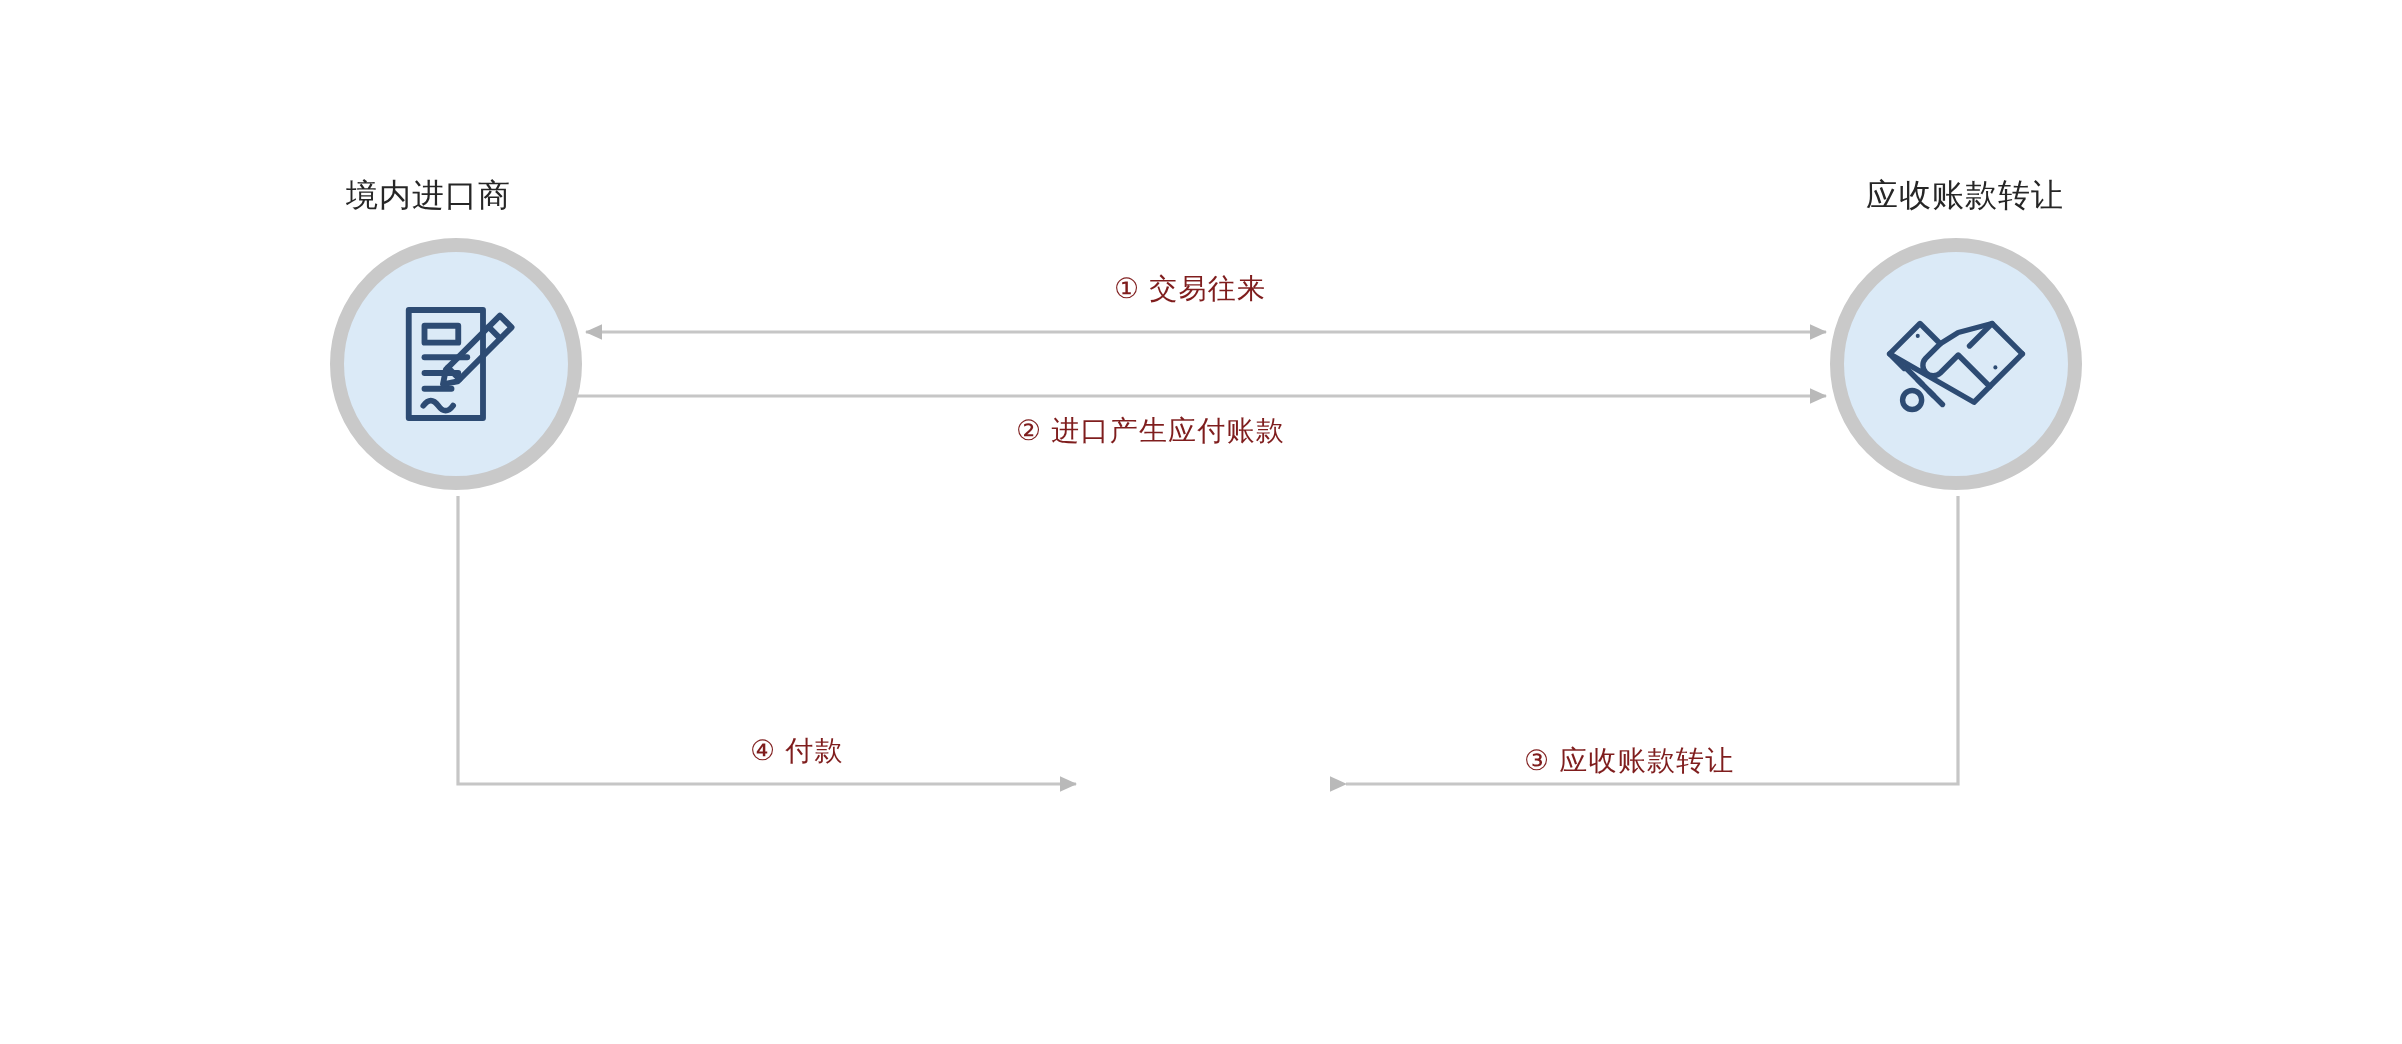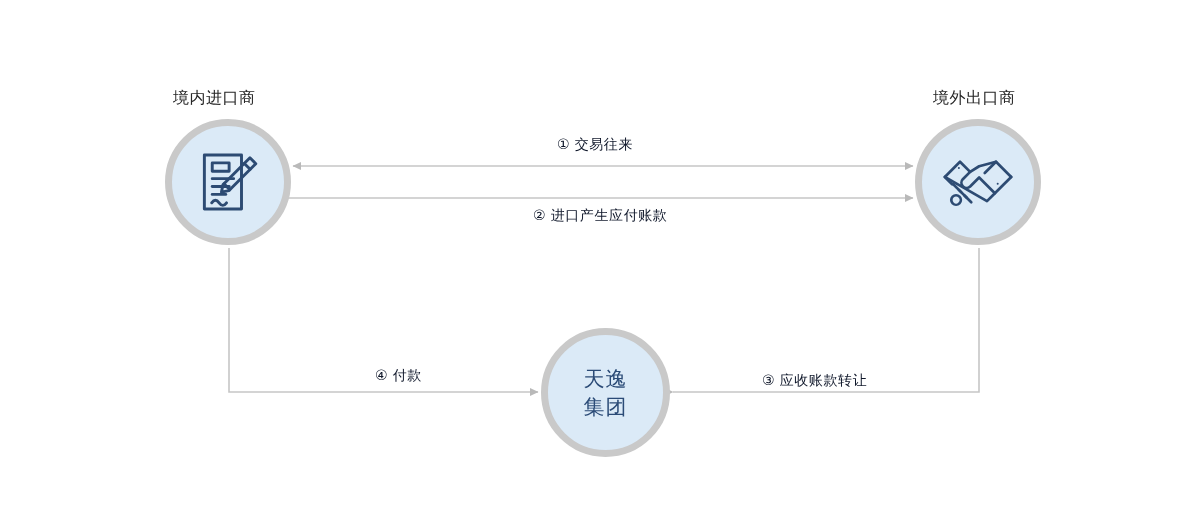--- a/index.html
+++ b/index.html
@@ -78,30 +78,30 @@
   .node-text {
     color: #2b4b77;
     font-size: 21px;
     line-height: 1.32;
     text-align: center;
     letter-spacing: 1px;
   }
   .edge-label {
     position: absolute;
     font-size: 14px;
-    color: #0f172a;
+    color: #7f1d1d;
     white-space: nowrap;
     letter-spacing: 0.6px;
   }
   #label-1 {
     left: 557px;
     top: 136px;
   }
   #label-2 {
-    left: 533px;
+    left: 508px;
     top: 207px;
   }
   #label-3 {
     left: 762px;
     top: 372px;
   }
   #label-4 {
     left: 375px;
     top: 367px;
   }
@@ -143,21 +143,21 @@
           <line x1="18" y1="43" x2="30" y2="43"></line>
           <path d="M17.5,50.5 c2.2,-3 4.4,-3 6.6,0 c2.2,3 4.4,3 6.6,0"></path>
           <path d="M51.5,10.5 l5.2,5.2 l-24,24 l-6.5,1.3 l1.3,-6.5 z"></path>
           <line x1="46.5" y1="15.5" x2="51.7" y2="20.7"></line>
           <line x1="28.4" y1="33.6" x2="33.6" y2="38.8"></line>
         </g>
       </svg>
     </span>
   </div>
 
-  <div class="node-caption" id="caption-exporter">境外出口商</div>
+  <div class="node-caption" id="caption-exporter">应收账款转让</div>
 
   <div class="node node-ring" id="node-exporter">
     <span class="node-icon-wrap">
       <svg class="node-icon" viewBox="0 0 64 64" xmlns="http://www.w3.org/2000/svg">
         <g fill="none" stroke="#2d4b73" stroke-width="2.4" stroke-linecap="round" stroke-linejoin="round">
           <path d="M2.5,27.5 L16,14 L25,23 L18.5,29.5 a4.6,4.6 0 0 0 6.5,6.5 L33,28 L47,42 L40,49 z"></path>
           <path d="M61.5,27.5 L48,14 L33,18 L25,23"></path>
           <path d="M48,14 L38,24"></path>
           <line x1="10" y1="34" x2="17" y2="41"></line>
           <line x1="15" y1="39" x2="22" y2="46"></line>
@@ -165,25 +165,19 @@
           <path d="M15.5,45 a4.2,4.2 0 1 0 -6,6 a4.2,4.2 0 0 0 6,-6 z"></path>
           <path d="M2.5,27.5 L9,34"></path>
           <path d="M61.5,27.5 L55,34 L47,42"></path>
           <circle cx="15" cy="19.5" r="0.9" fill="#2d4b73" stroke="none"></circle>
           <circle cx="49.5" cy="33.5" r="0.9" fill="#2d4b73" stroke="none"></circle>
         </g>
       </svg>
     </span>
   </div>
 
-  <div class="node node-ring" id="node-factor">
-    <div class="node-text">
-      <div>天逸</div>
-      <div>集团</div>
-    </div>
-  </div>
 
   <div class="edge-label" id="label-1">① 交易往来</div>
   <div class="edge-label" id="label-2">② 进口产生应付账款</div>
   <div class="edge-label" id="label-3">③ 应收账款转让</div>
   <div class="edge-label" id="label-4">④ 付款</div>
 
 </div>
 
 </body></html>

